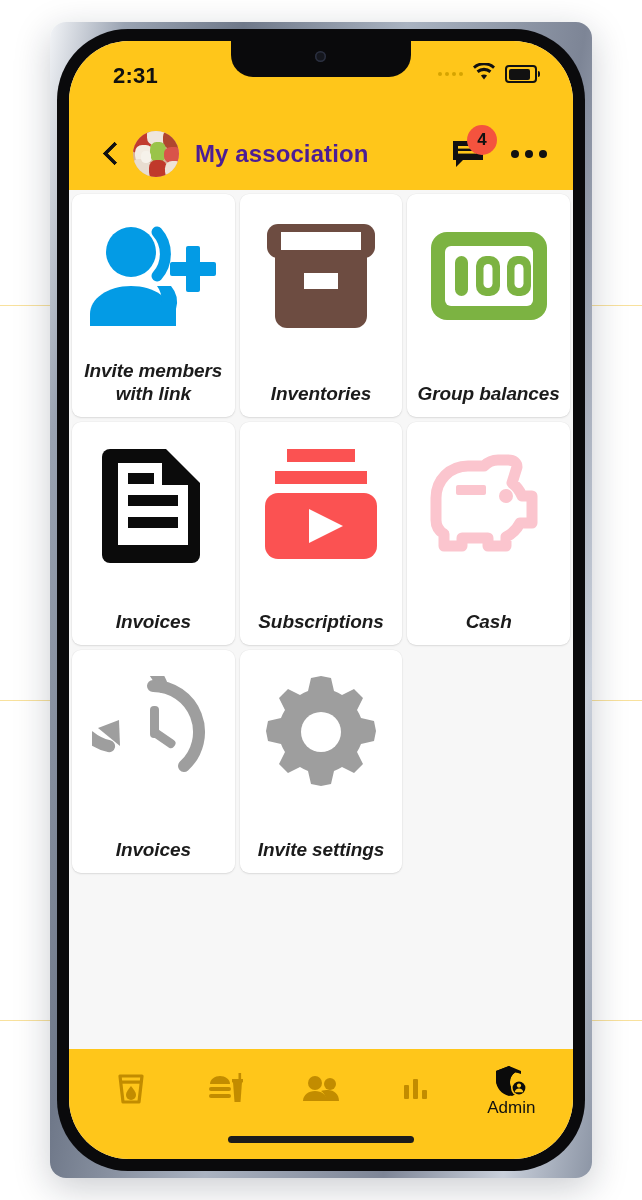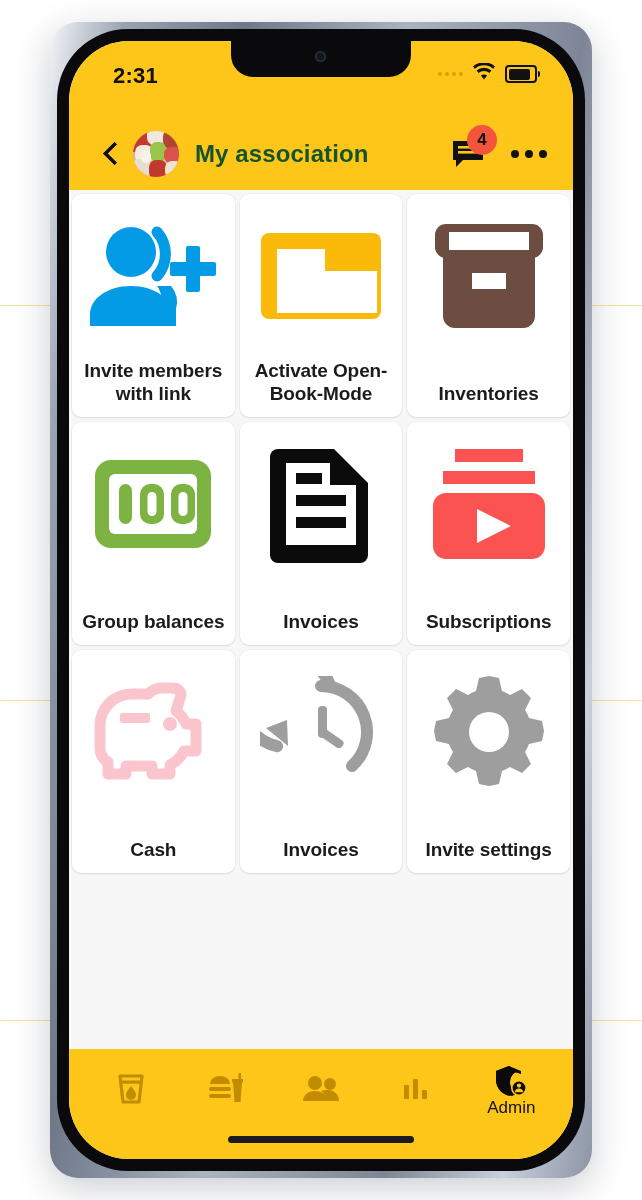--- a/index.html
+++ b/index.html
@@ -8,21 +8,21 @@
     font-family:"Liberation Sans","DejaVu Sans",sans-serif;position:relative;
   }
   .guide{position:absolute;height:1px;background:#f2c94c;opacity:.55;}
   .g1{left:0;top:305px;width:642px;}
   .g2{left:0;top:700px;width:642px;}
   .g3{left:0;top:1020px;width:642px;}
 
   
   .phone{
     position:absolute;left:50px;top:22px;width:542px;height:1156px;
-    border-radius:28px;
+    border-radius:16px;
     background:linear-gradient(100deg,#f2f4f7 0%,#9aa3b2 10%,#6f7889 26%,#aab3c1 48%,#7d8596 72%,#c9d0db 88%,#8c95a5 100%);
     box-shadow:0 10px 36px rgba(20,28,45,.22);
   }
   .phone-inner{
     position:absolute;left:7px;top:7px;right:7px;bottom:7px;
     border-radius:71px;background:#0a0a0c;
   }
   .screen{
     position:absolute;left:12px;top:12px;right:12px;bottom:12px;
     border-radius:60px;background:#f7f7f7;overflow:hidden;
@@ -49,35 +49,35 @@
   
   :root{--y:#FFC61A;}
   .appbar{position:absolute;left:0;top:76px;width:100%;height:73px;background:var(--y);
     display:flex;align-items:center;padding:0 26px;box-sizing:border-box;}
   .back{width:30px;height:30px;flex:0 0 auto;position:relative;cursor:pointer;}
   .back::before{content:"";position:absolute;left:11px;top:6px;width:13px;height:13px;
     border-left:4px solid #111;border-bottom:4px solid #111;transform:rotate(45deg);border-radius:1px;}
   .avatar{width:46px;height:46px;border-radius:50%;margin-left:8px;flex:0 0 auto;overflow:hidden;
     background:#d8b49a;position:relative;}
   .avatar .p{position:absolute;border-radius:40%;}
-  .title{margin-left:16px;font-size:24px;font-weight:700;color:#14532d;letter-spacing:.1px;white-space:nowrap;}
+  .title{margin-left:16px;font-size:24px;font-weight:700;color:#4c1d95;letter-spacing:.1px;white-space:nowrap;}
   .ab-right{margin-left:auto;display:flex;align-items:center;gap:26px;position:relative;}
   .chat{width:34px;height:30px;position:relative;cursor:pointer;}
   .chat svg{display:block;}
   .badge{position:absolute;right:-12px;top:-14px;min-width:30px;height:30px;border-radius:50%;
     background:#F4533E;color:#111;font-size:17px;font-weight:600;display:flex;align-items:center;justify-content:center;box-sizing:border-box;}
   .dots{display:flex;gap:6px;cursor:pointer;}
   .dots i{width:8px;height:8px;border-radius:50%;background:#111;display:block;}
 
   
   .content{position:absolute;left:0;top:149px;right:0;bottom:110px;background:#f7f7f7;overflow:hidden;}
   .grid{display:grid;grid-template-columns:repeat(3,1fr);gap:5px;padding:4px 3px 0 3px;}
   .card{background:#fff;border-radius:9px;box-shadow:0 1px 2px rgba(0,0,0,.10),0 0 0 .5px rgba(0,0,0,.04);
     height:223px;display:flex;flex-direction:column;align-items:center;justify-content:flex-start;
-    padding:12px 8px 10px;box-sizing:border-box;cursor:pointer;}
+    padding:12px 8px 10px;box-sizing:border-box;cursor:pointer;font-style:italic;}
   .ico{height:140px;display:flex;align-items:center;justify-content:center;}
   .clabel{font-size:19px;font-weight:700;color:#1b1b1b;text-align:center;line-height:1.18;
     margin-top:auto;margin-bottom:2px;letter-spacing:-.1px;}
 
   
   .tabbar{position:absolute;left:0;bottom:0;width:100%;height:110px;background:var(--y);}
   .tabs{display:flex;height:76px;align-items:center;justify-content:space-around;padding:6px 14px 0;box-sizing:border-box;}
   .tab{display:flex;flex-direction:column;align-items:center;justify-content:space-between;gap:2px;cursor:pointer;width:20%;}
   .tab svg{display:block;}
   .tlabel{font-size:17px;color:#111;line-height:1;}
@@ -168,29 +168,20 @@
                 <path d="M46 66c-24 0-41 13-41 28v12h82V94c0-15-17-28-41-28z" fill="#039BE5"></path>
                 <path d="M72 12a33 33 0 010 44" stroke="#039BE5" stroke-width="11" fill="none" stroke-linecap="round"></path>
                 <path d="M86 66a25 25 0 015 23v17h-14V82c0-6-2-12-5-16z" fill="#039BE5"></path>
                 <rect x="101" y="26" width="14" height="46" rx="2" fill="#039BE5"></rect>
                 <rect x="85" y="42" width="46" height="14" rx="2" fill="#039BE5"></rect>
               </svg>
             </div>
             <div class="clabel">Invite members with link</div>
           </div>
 
-          <div class="card">
-            <div class="ico">
-              <svg width="128" height="106" viewBox="0 0 128 106">
-                <path d="M12 10h104a8 8 0 018 8v70a8 8 0 01-8 8H12a8 8 0 01-8-8V18a8 8 0 018-8z" fill="#FBBA0A"></path>
-                <path d="M20 26h48v22h52v42H20z" fill="#fff"></path>
-              </svg>
-            </div>
-            <div class="clabel">Activate Open-Book-Mode</div>
-          </div>
 
           <div class="card">
             <div class="ico">
               <svg width="120" height="116" viewBox="0 0 120 116">
                 <rect x="6" y="6" width="108" height="34" rx="11" fill="#6D4C41"></rect>
                 <path d="M14 36h92v62a12 12 0 01-12 12H26a12 12 0 01-12-12V36z" fill="#6D4C41"></path>
                 <rect x="20" y="14" width="80" height="18" fill="#fff"></rect>
                 <rect x="43" y="55" width="34" height="16" fill="#fff"></rect>
               </svg>
             </div>

